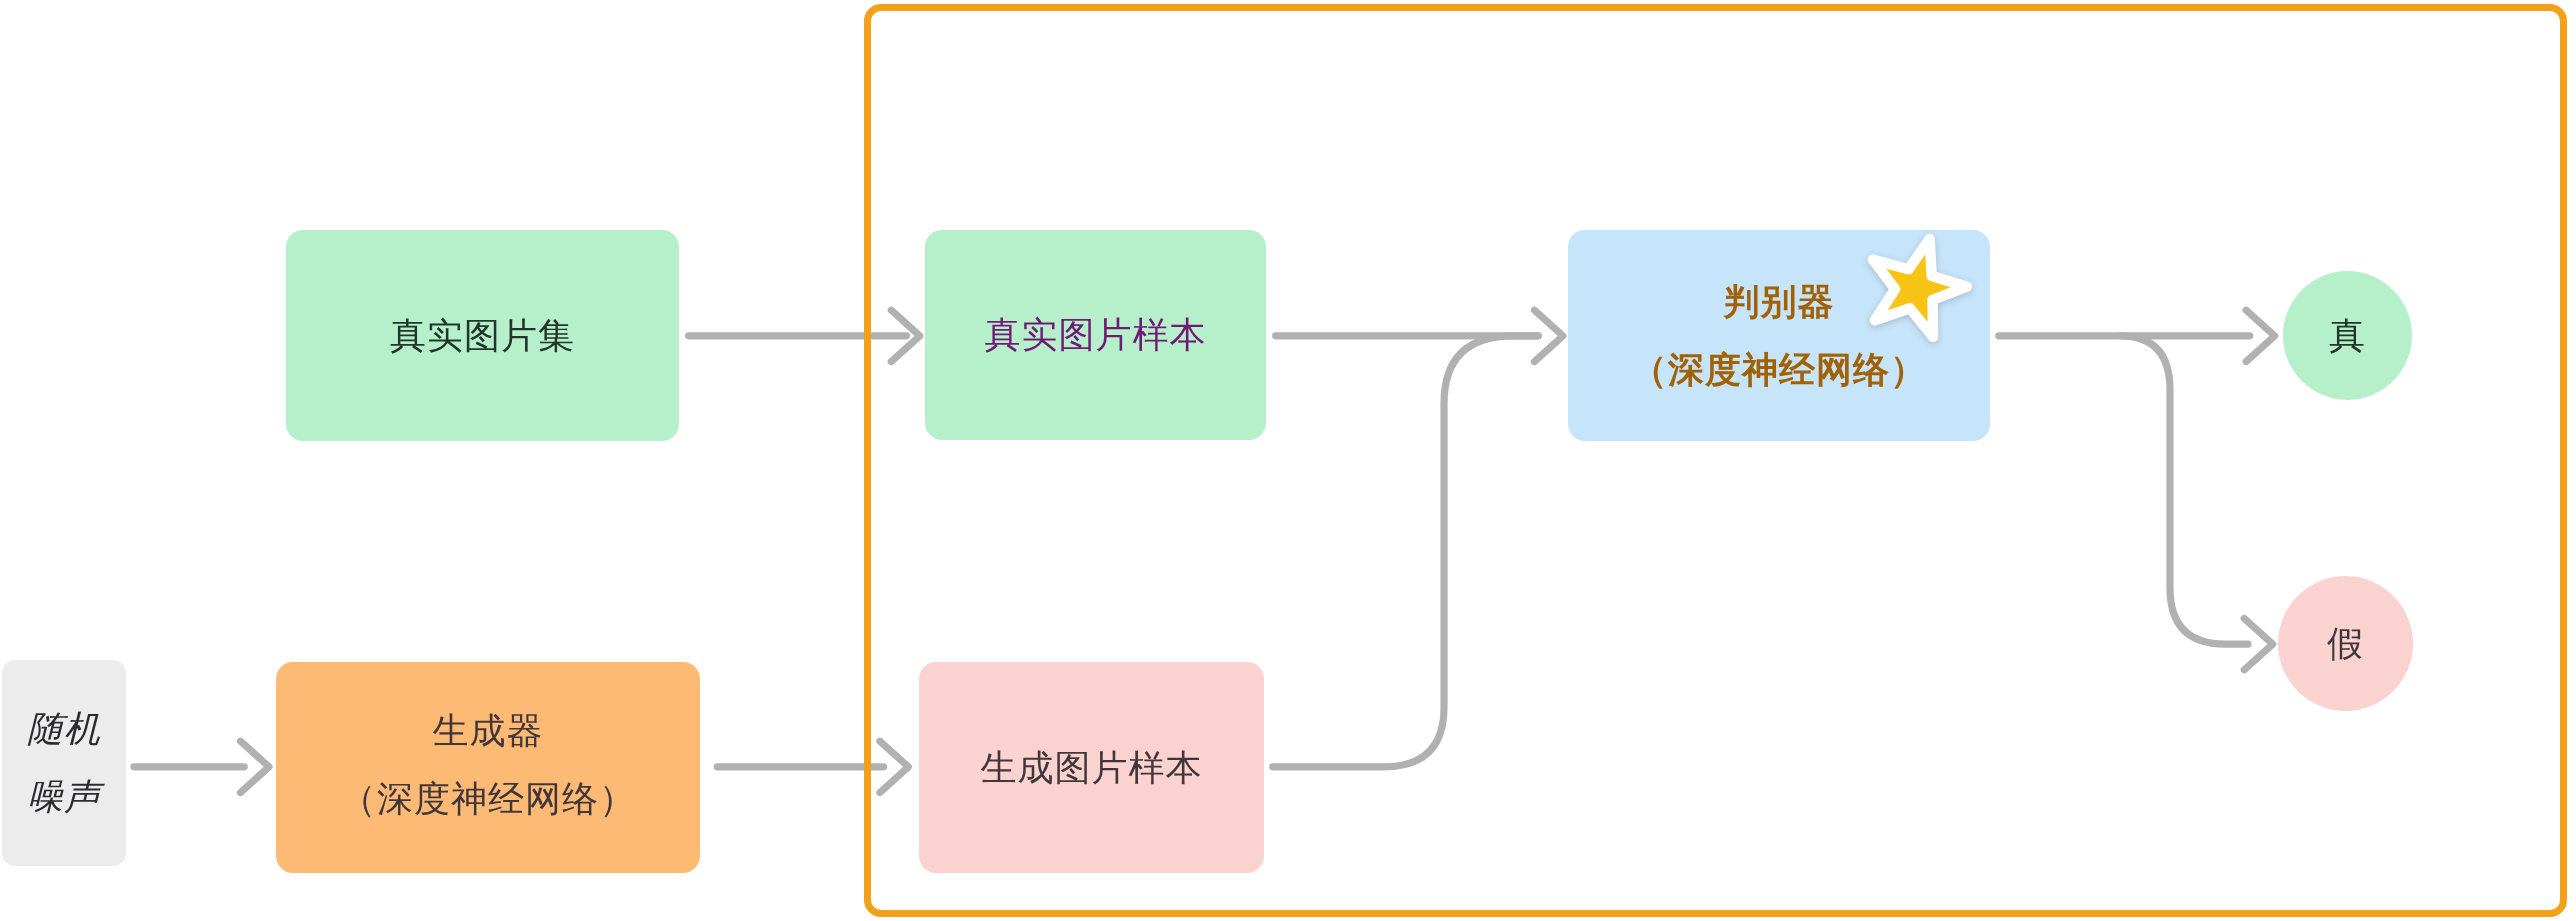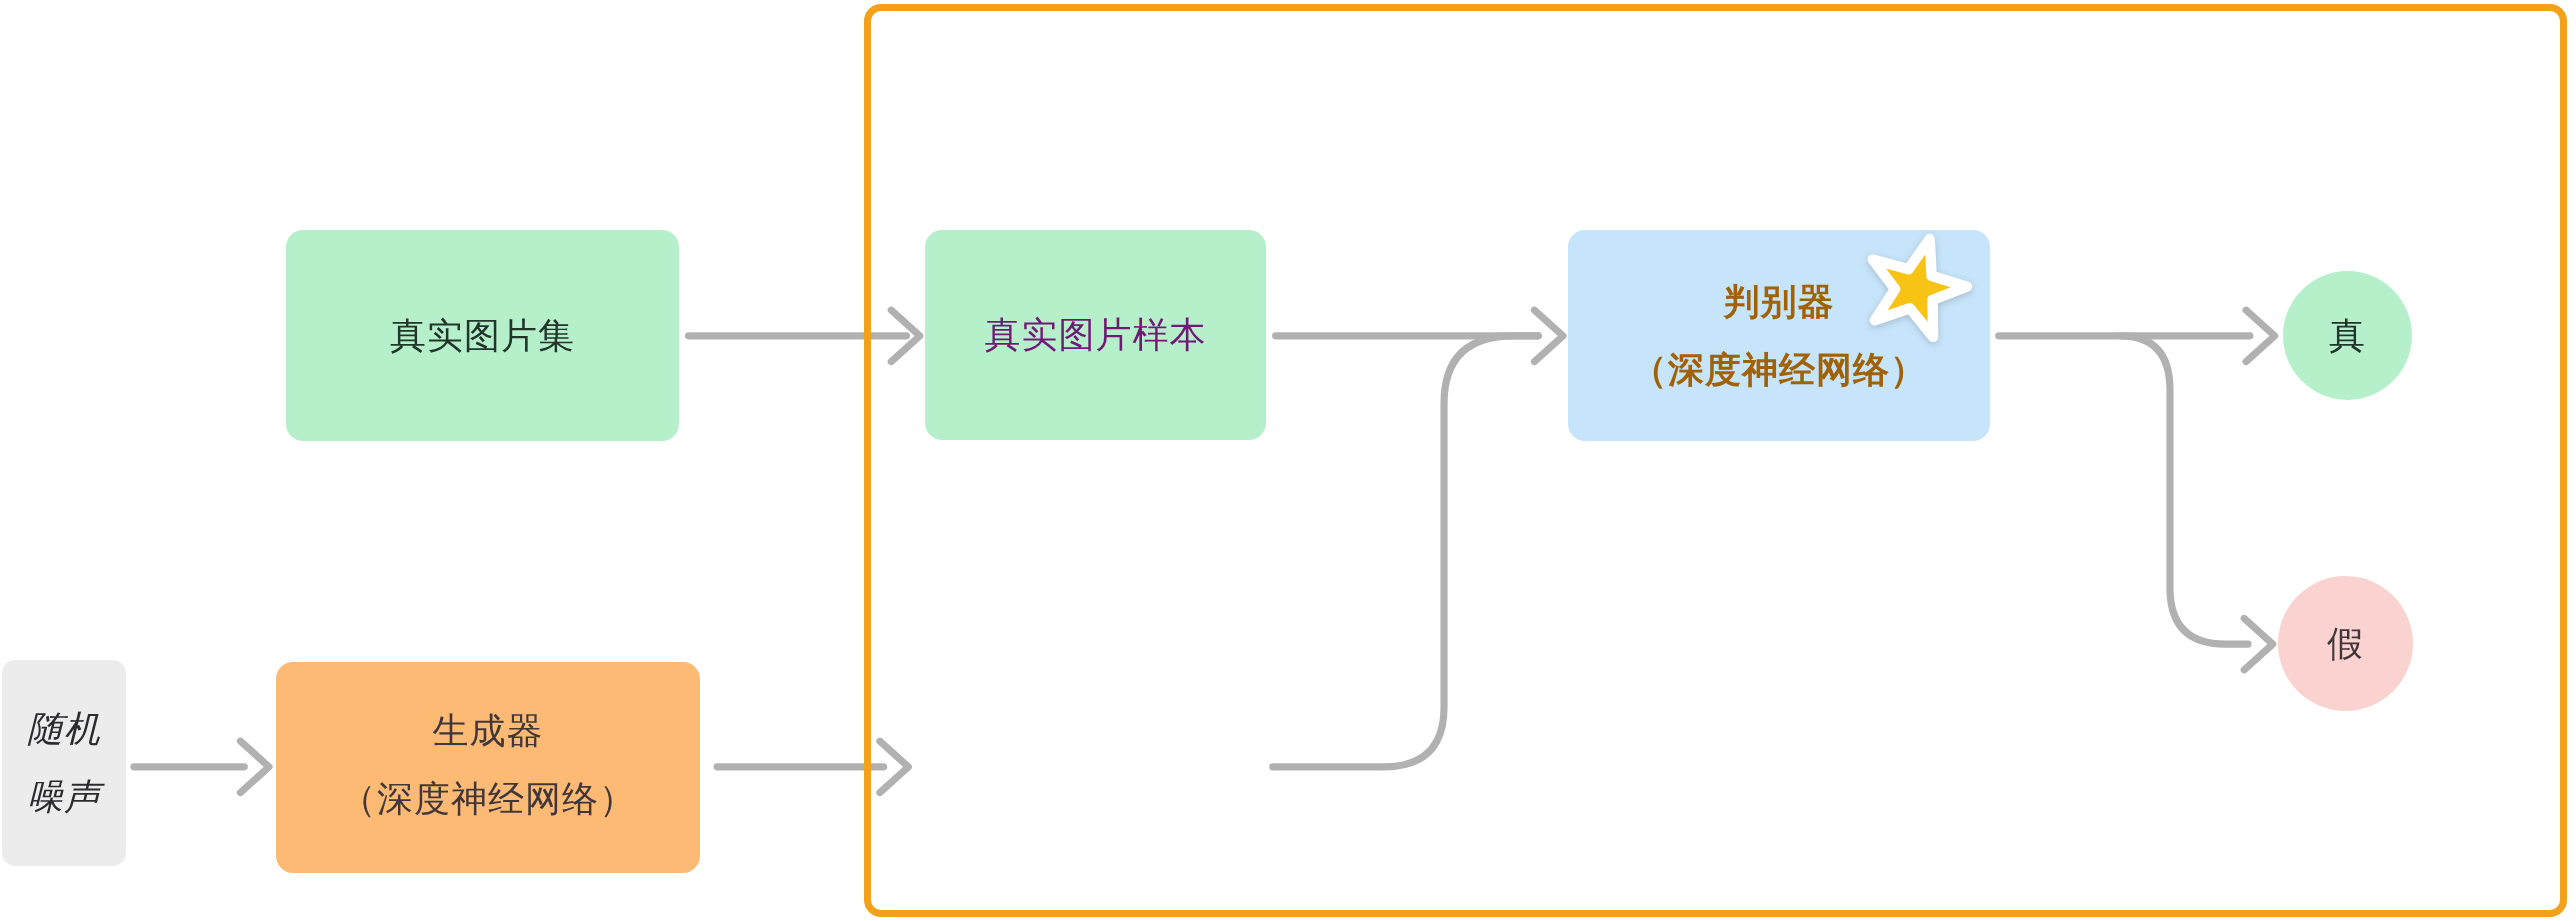--- a/index.html
+++ b/index.html
@@ -85,15 +85,18 @@
   <div class="node" style="left: 1.9px; top: 660px; width: 124px; height: 206px; border-radius: 13.3px; background: rgb(236, 236, 236); color: rgb(43, 43, 46); font-style: italic;">
     <span class="lbl">随机</span>
     <span class="lbl">噪声</span>
   </div>
 
   <div class="node" style="left: 276px; top: 662px; width: 424px; height: 211px; background: #fdba74; color: rgb(65, 55, 58); font-family: Liberation Mono, monospace;">
     <span class="lbl">生成器</span>
     <span class="lbl">（深度神经网络）</span>
   </div>
 
+  <div class="node" style="left: 919px; top: 662px; width: 345px; height: 211px; background: rgb(250, 211, 208); color: rgb(65, 55, 58);">
+    <span class="lbl">生成图片样本</span>
+  </div>
 
 </div>
 
 
 </body></html>

